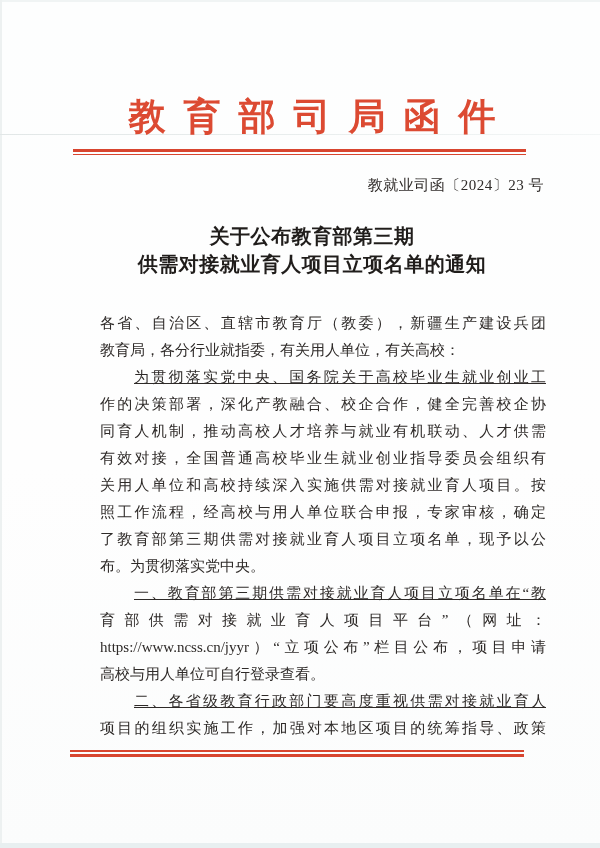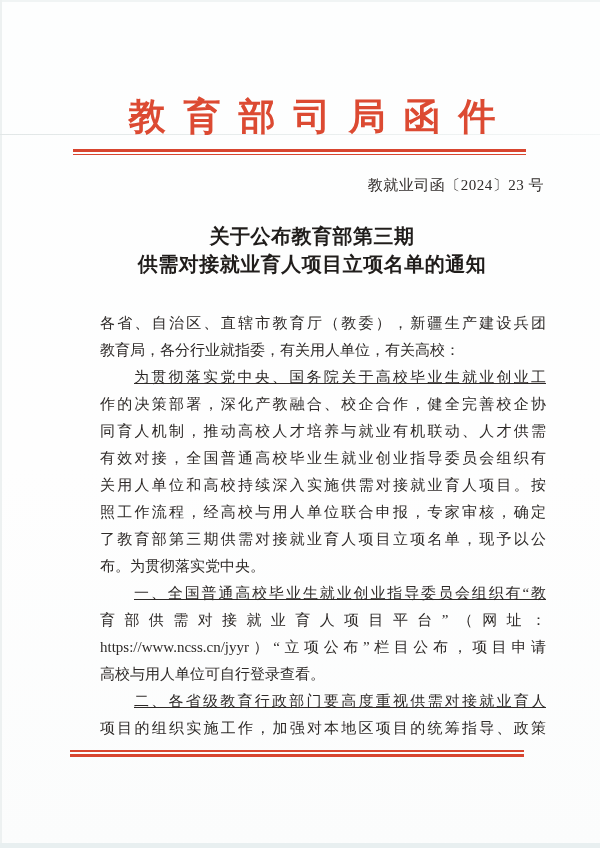--- a/index.html
+++ b/index.html
@@ -92,21 +92,21 @@
     <div class="bl j">各省、自治区、直辖市教育厅（教委），新疆生产建设兵团</div>
     <div class="bl">教育局，各分行业就指委，有关用人单位，有关高校：</div>
     <div class="bl j i">为贯彻落实党中央、国务院关于高校毕业生就业创业工</div>
     <div class="bl j">作的决策部署，深化产教融合、校企合作，健全完善校企协</div>
     <div class="bl j">同育人机制，推动高校人才培养与就业有机联动、人才供需</div>
     <div class="bl j">有效对接，全国普通高校毕业生就业创业指导委员会组织有</div>
     <div class="bl j">关用人单位和高校持续深入实施供需对接就业育人项目。按</div>
     <div class="bl j">照工作流程，经高校与用人单位联合申报，专家审核，确定</div>
     <div class="bl j">了教育部第三期供需对接就业育人项目立项名单，现予以公</div>
     <div class="bl">布。为贯彻落实党中央。</div>
-    <div class="bl j i">一、全国普通高校毕业生就业创业指导委员会组织有“教</div>
+    <div class="bl j i">一、教育部第三期供需对接就业育人项目立项名单在“教</div>
     <div class="bl j">育部供需对接就业育人项目平台”（网址：</div>
     <div class="bl j">https://www.ncss.cn/jyyr）“立项公布”栏目公布，项目申请</div>
     <div class="bl">高校与用人单位可自行登录查看。</div>
     <div class="bl j i">二、各省级教育行政部门要高度重视供需对接就业育人</div>
     <div class="bl j">项目的组织实施工作，加强对本地区项目的统筹指导、政策</div>
   </div>
 
   <div class="rule rule-bottom">
     <div class="rl rl-a"></div>
     <div class="rl rl-b"></div>

